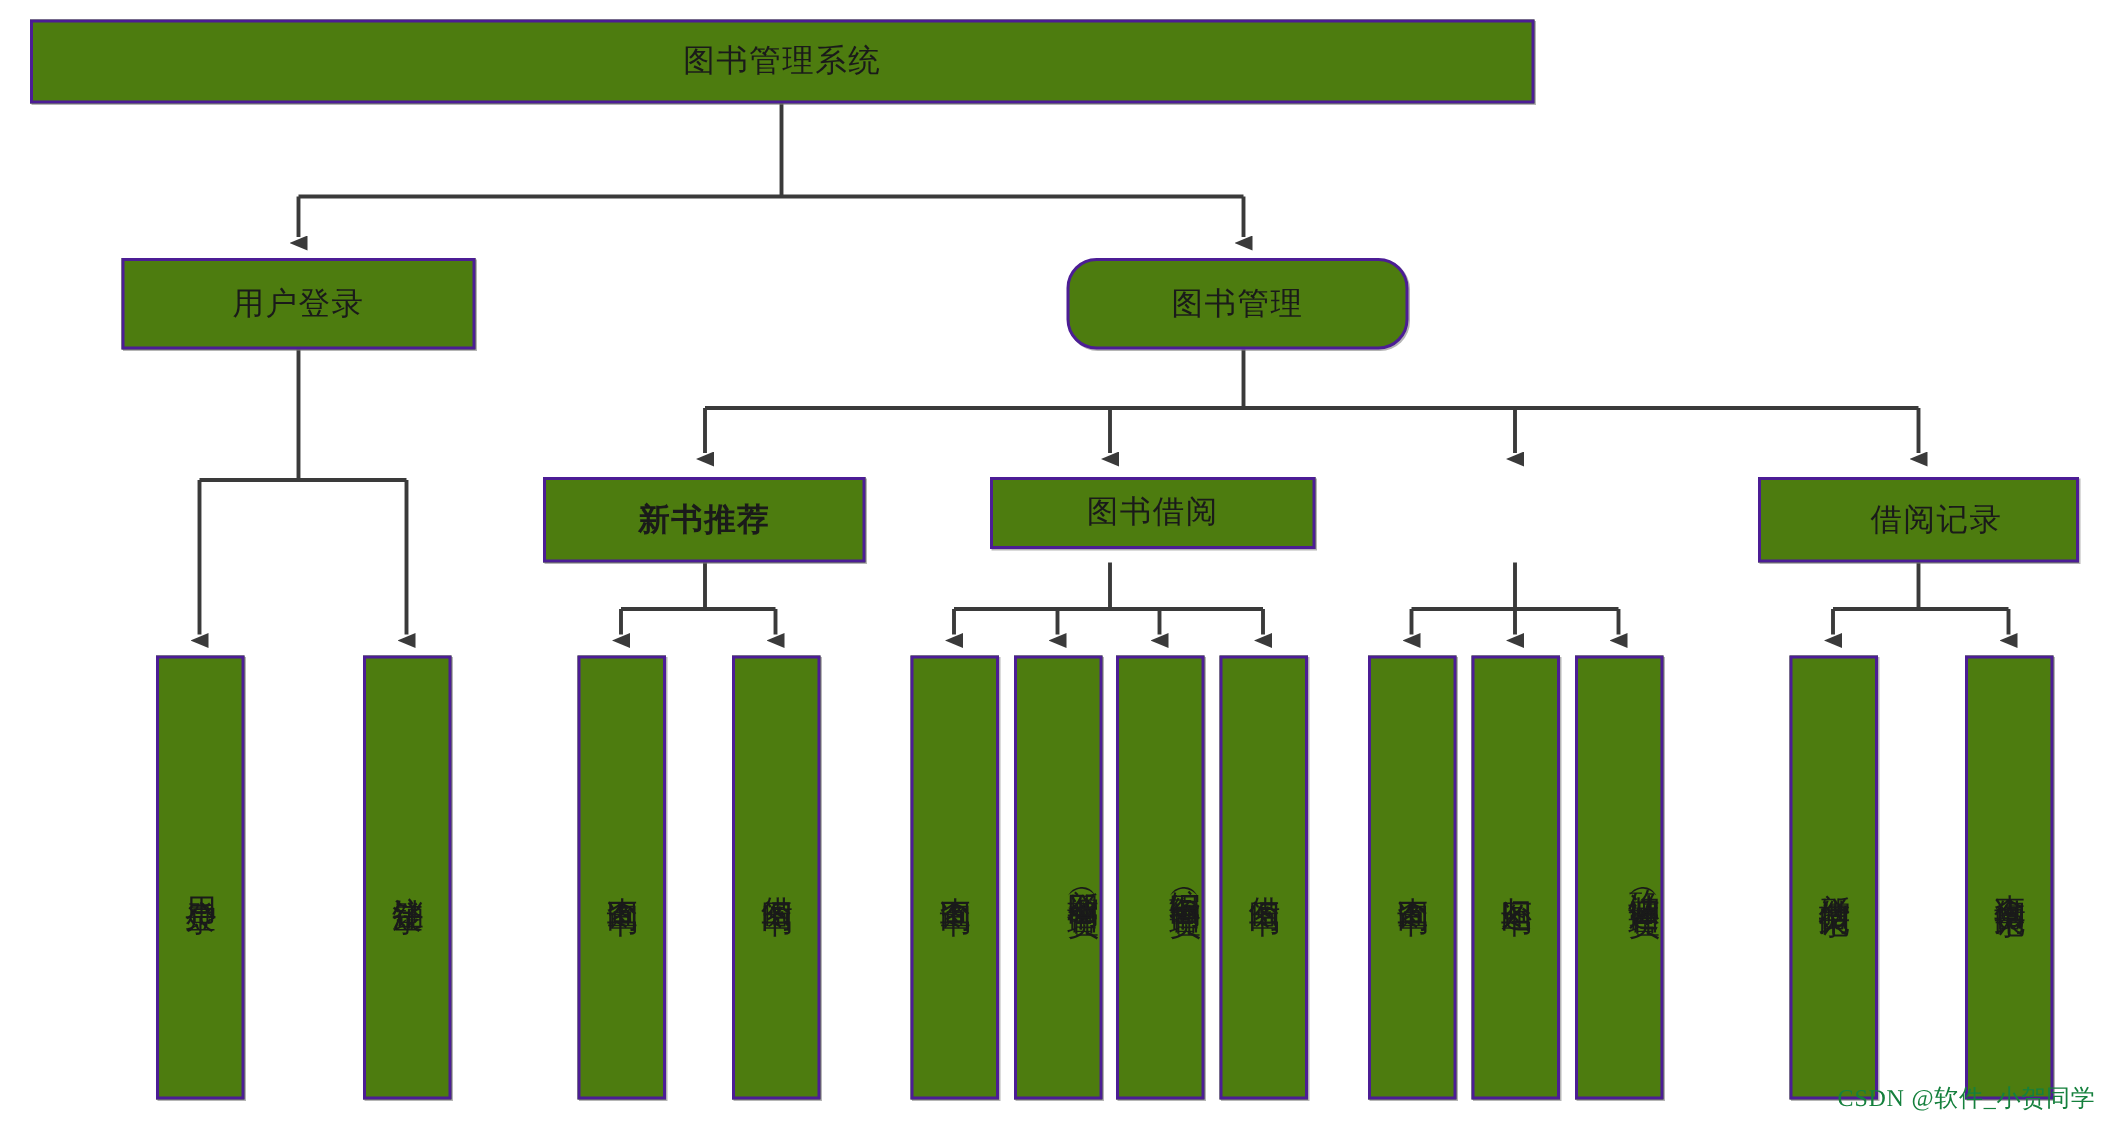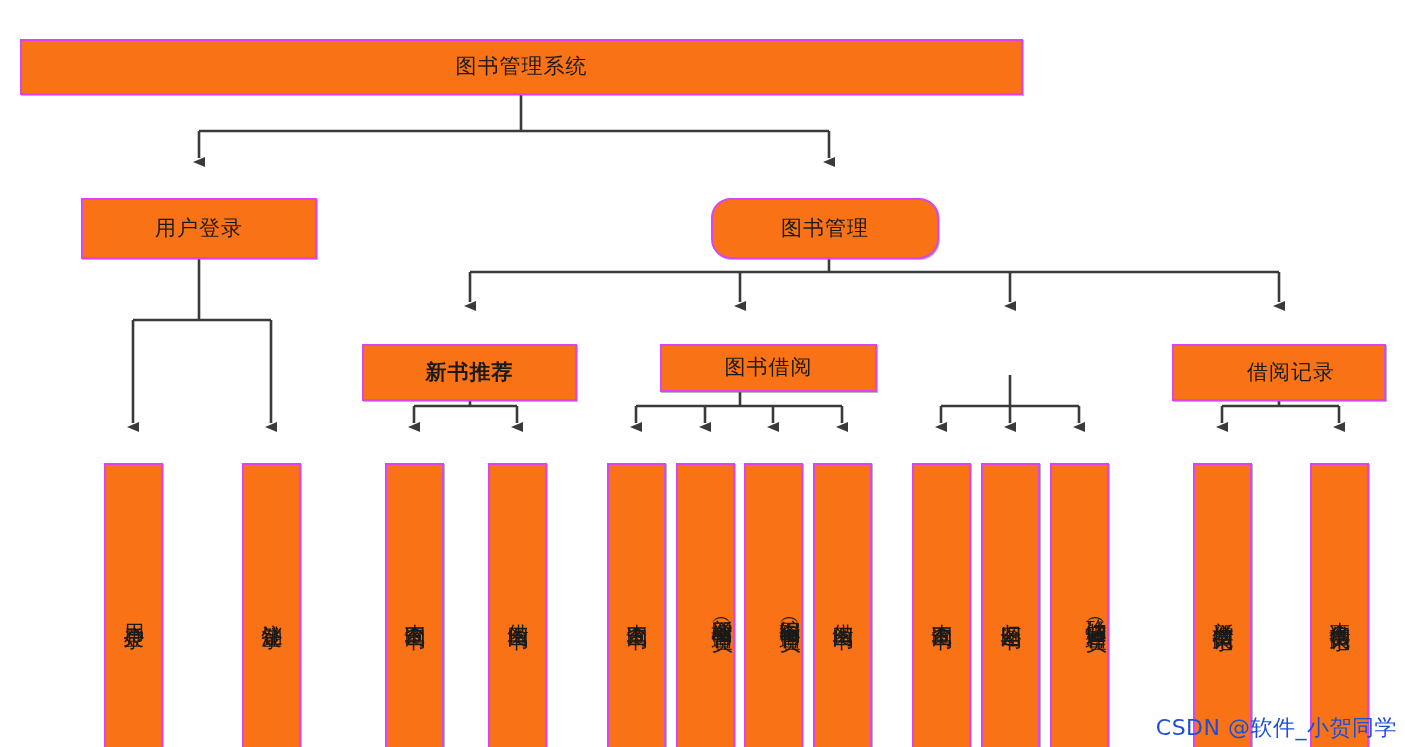--- a/index.html
+++ b/index.html
@@ -2,28 +2,27 @@
 <html><head>
 <meta charset="utf-8">
 <style>
   html,body{margin:0;padding:0;background:#ffffff;}
   body{font-family:"DejaVu Sans","Liberation Sans",sans-serif;}
   #canvas{position:relative;width:1405px;height:747px;background:#ffffff;overflow:hidden;}
   #wires{position:absolute;left:0;top:0;width:1405px;height:747px;pointer-events:none;}
   .node{
     position:absolute;
     box-sizing:border-box;
-    background:#f97316;
-    border:2px solid #d946ef;
+    background:#4d7c0f;
+    border:2px solid #4c1d95;
     display:flex;
     align-items:center;
     justify-content:center;
     color:#1a1a1a;
     box-shadow:1px 1px 0 rgba(120,120,120,.55);
-    margin-top:26px;
   }
   .node.h{
     font-size:21px;
     letter-spacing:1px;
     line-height:1.1;
   }
   .node.v{
     writing-mode:vertical-rl;
     text-orientation:upright;
     font-size:21px;
@@ -33,24 +32,25 @@
     align-items:flex-start;
     justify-content:center;
   }
   .node.v.top{align-items:flex-start;}
   .node.v.mid{align-items:center;}
   .label{display:block;white-space:nowrap;}
   #watermark{
     position:absolute;
     right:8px;
     bottom:4px;
-    font-size:22px;
-    color:#1d4ed8;
+    font-size:16px;
+    color:#15803d;
     letter-spacing:.5px;
     white-space:nowrap;
+    font-family:Liberation Serif, serif;
   }
 </style>
 </head>
 <body>
 
 <div id="canvas">
 
   <svg id="wires" viewBox="0 0 1405 747">
     <defs>
       <marker id="arw" markerWidth="10" markerHeight="12" refX="1" refY="6" orient="auto" markerUnits="userSpaceOnUse">

